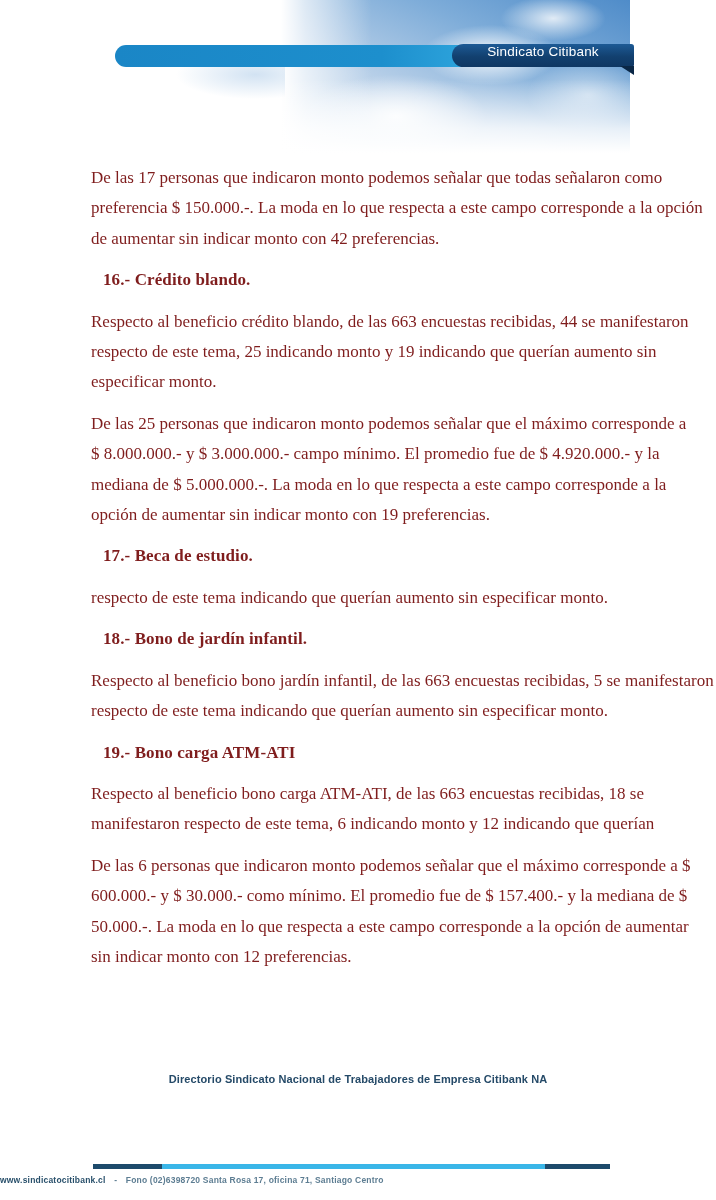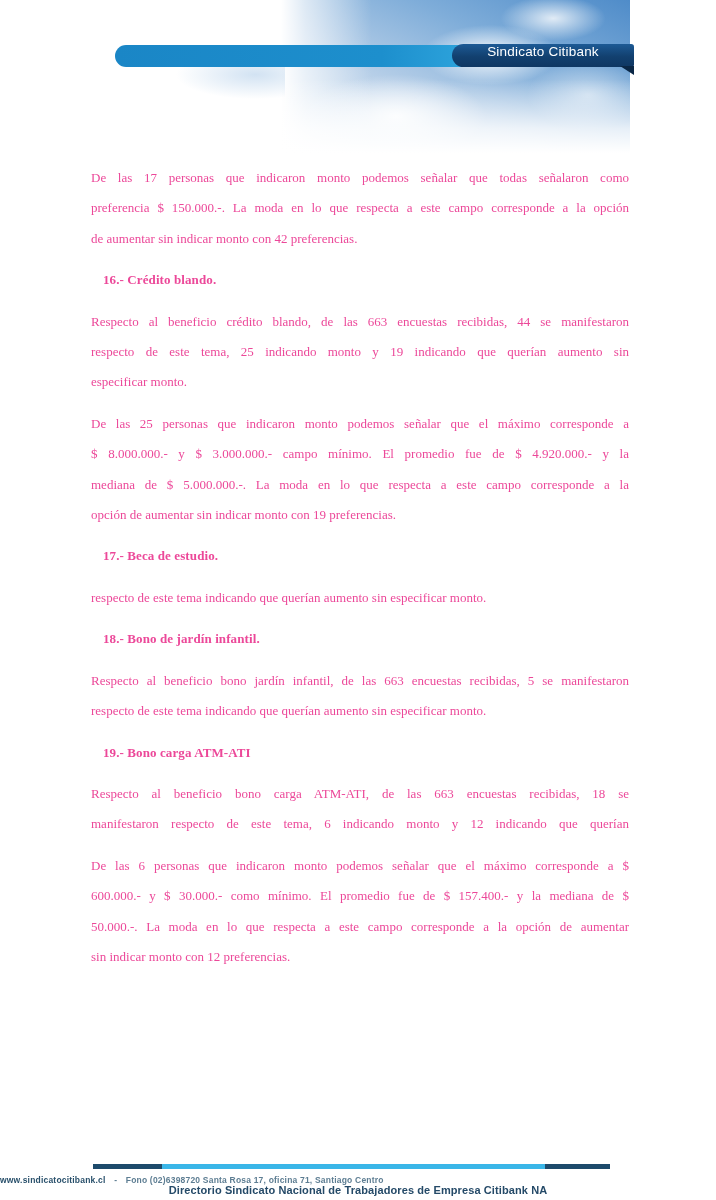--- a/index.html
+++ b/index.html
@@ -39,35 +39,35 @@
     font-size:13.5px;color:#ffffff;letter-spacing:.2px;
   }
   .badge-fold{
     position:absolute;left:620px;top:66px;width:14px;height:9px;
     background:#0a2746;clip-path:polygon(0 0,100% 0,100% 100%);
   }
 
   
   .doc{
     position:absolute;left:91px;top:163px;width:538px;
-    font-size:13px;color:#ec4899;
+    font-size:17px;color:#7f1d1d;
   }
   .doc .para{margin:0 0 11px 0;}
   .doc .line{
     line-height:30.4px;white-space:nowrap;
     text-align:justify;text-align-last:justify;
   }
   .doc .line.last{text-align-last:left;}
   .doc .heading{
     font-weight:700;line-height:30.4px;margin:0 0 11px 12px;letter-spacing:.1px;white-space:nowrap;
   }
 
   
   .footer-title{
-    position:absolute;left:0;top:1184px;width:716px;text-align:center;
+    position:absolute;left:0;top:1073px;width:716px;text-align:center;
     font-family:"Liberation Sans","DejaVu Sans",sans-serif;
     font-size:11px;font-weight:700;color:#254a68;letter-spacing:.1px;
   }
   .footer-bar{
     position:absolute;left:93px;top:1164px;width:517px;height:5px;
     background:linear-gradient(90deg,#1d4a6b 0px,#1d4a6b 69px,#3ab6e8 69px,#3ab6e8 452px,#1d4a6b 452px,#1d4a6b 517px);
   }
   .footer-contact{
     position:absolute;left:0;top:1175px;width:716px;text-align:left;
     font-family:"Liberation Sans","DejaVu Sans",sans-serif;

